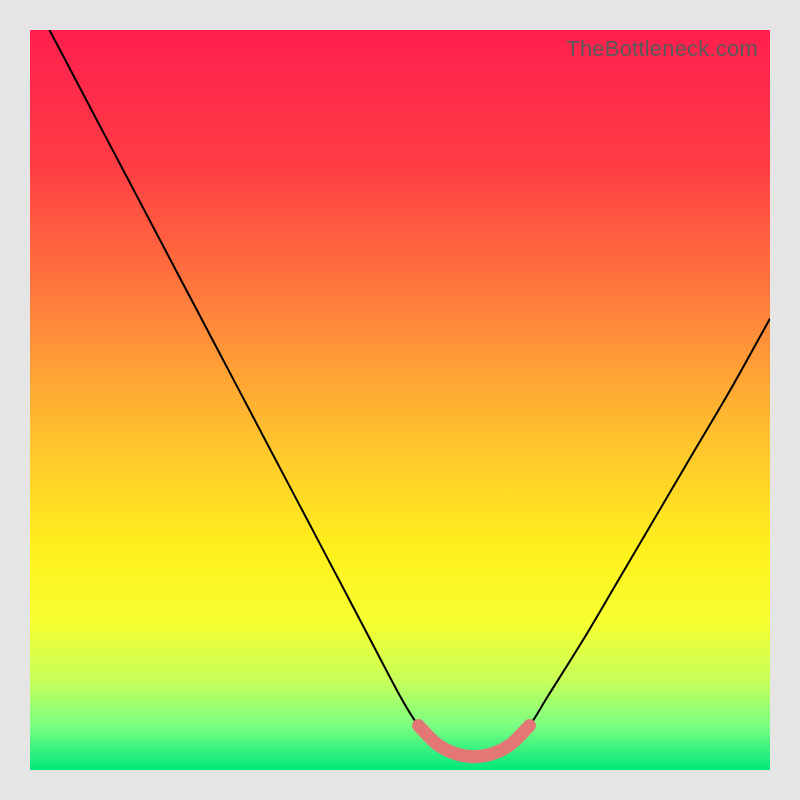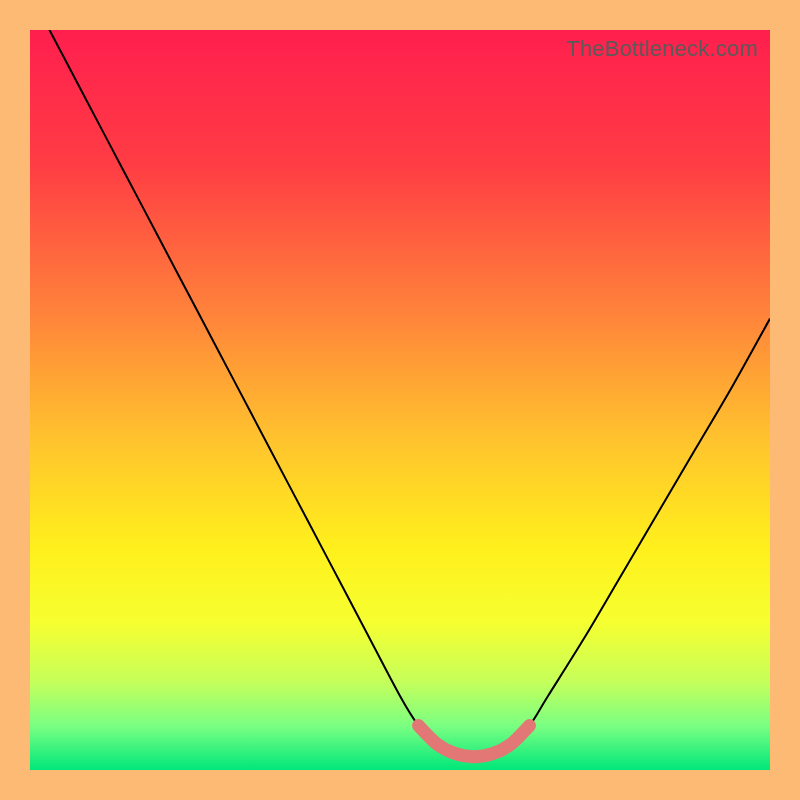--- a/index.html
+++ b/index.html
@@ -8,21 +8,21 @@
     width: 800px;
     height: 800px;
     background: #000;
     font-family: Arial, Helvetica, sans-serif;
     overflow: hidden;
   }
   .frame {
     position: relative;
     width: 800px;
     height: 800px;
-    background: #fdba74;
+    background: #e5e5e5;
   }
   .plot {
     position: absolute;
     left: 30px;
     top: 30px;
     width: 740px;
     height: 740px;
     overflow: hidden;
   }
   .gradient {

